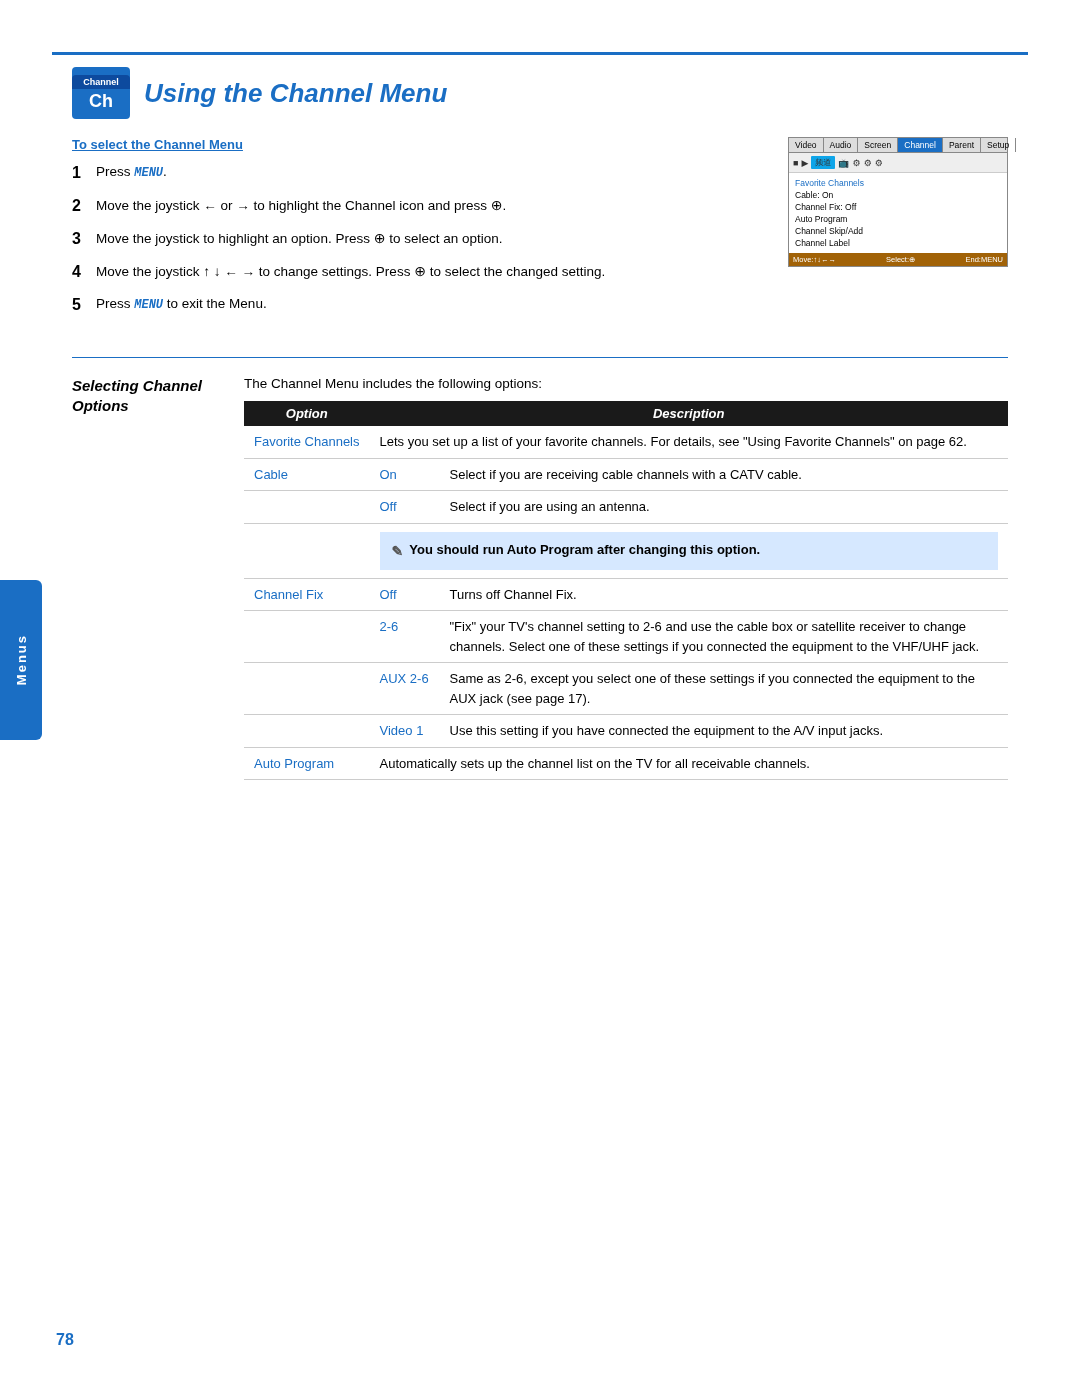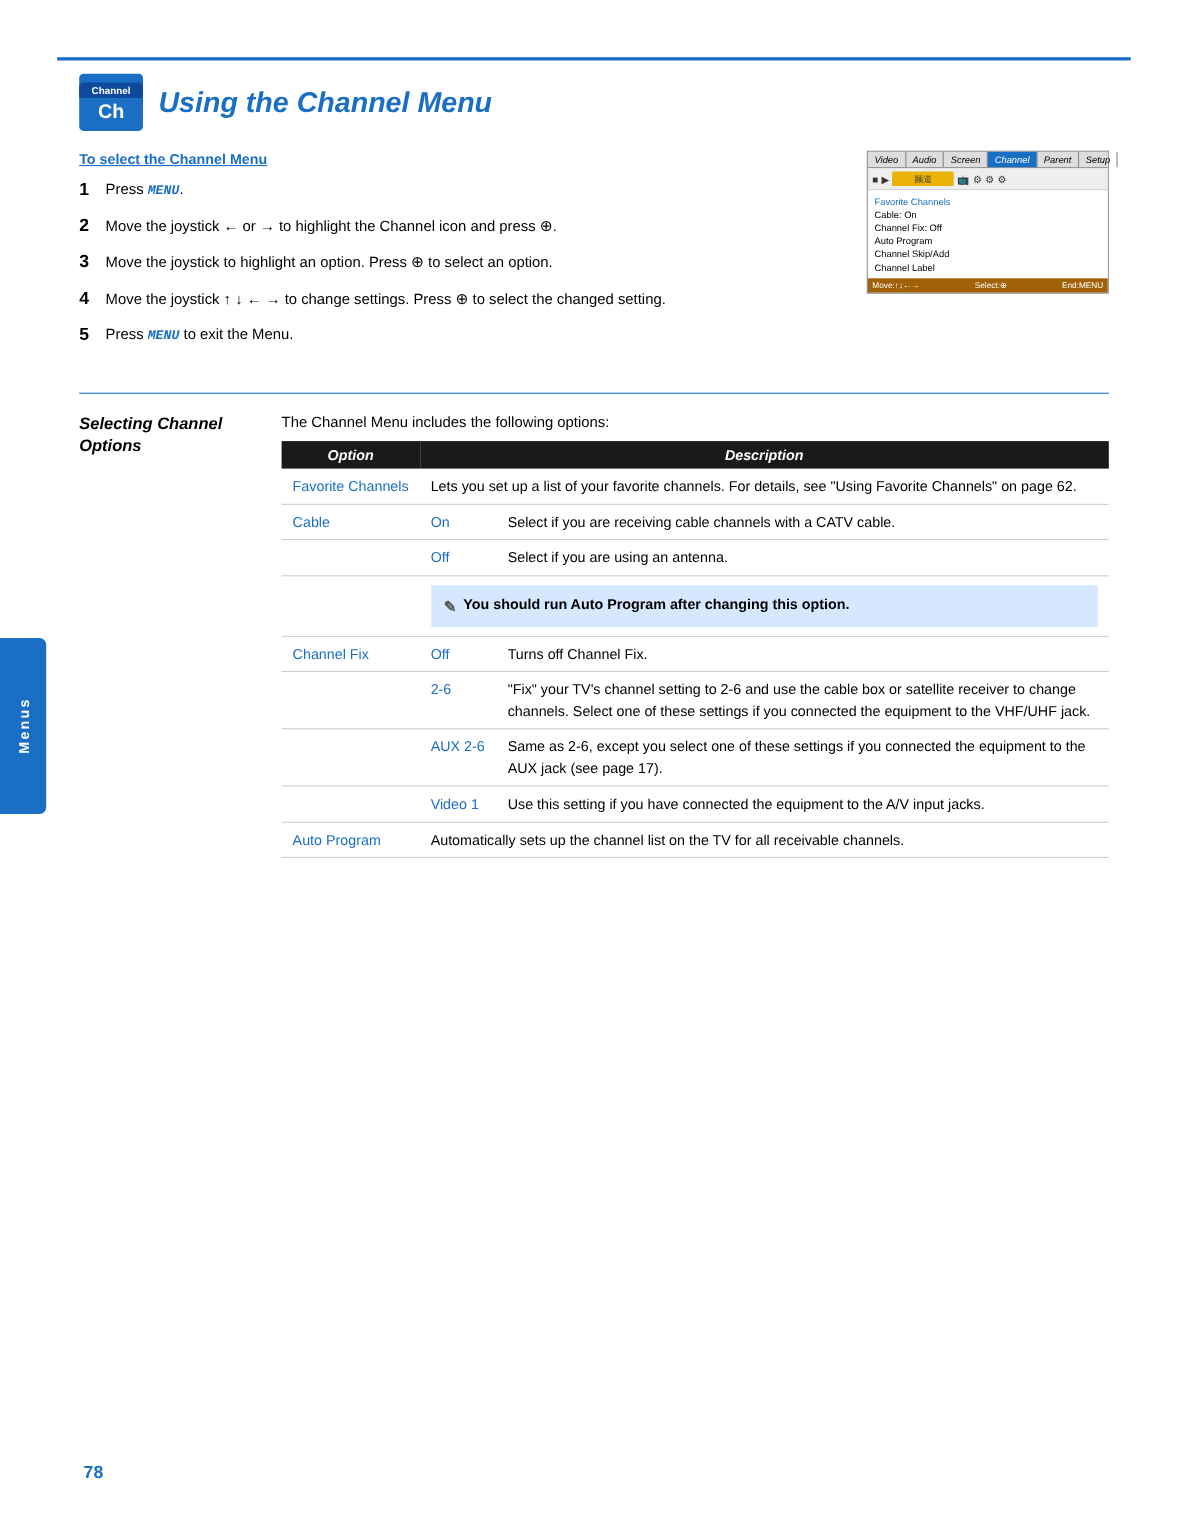--- a/index.html
+++ b/index.html
@@ -162,21 +162,20 @@
     
     .tv-menu {
       border: 1.5px solid #888;
       background: #fff;
       font-size: 9px;
     }
     .tv-menu-tabs {
       display: flex;
       background: #ddd;
       border-bottom: 1px solid #888;
-      font-style: italic;
     }
     .tv-menu-tab {
       padding: 2px 6px;
       font-size: 8.5px;
       border-right: 1px solid #888;
       cursor: default;
     }
     .tv-menu-tab.active {
       background: #1a6ec4;
       color: #fff;
@@ -213,21 +212,21 @@
     
     .divider {
       border: none;
       border-top: 1.5px solid #1a6ec4;
       margin: 8px 0 18px 0;
     }
 
     
     .options-section {
       display: flex;
-      gap: 36px;
+      gap: 24px;
     }
     .options-sidebar {
       width: 148px;
       flex-shrink: 0;
     }
     .options-sidebar-title {
       font-size: 15px;
       font-weight: bold;
       font-style: italic;
       color: #000;
@@ -305,21 +304,21 @@
       font-size: 14px;
       color: #555;
       flex-shrink: 0;
       margin-top: 1px;
     }
 
     
     .page-number {
       position: absolute;
       bottom: 48px;
-      left: 76px;
+      left: 56px;
       font-size: 16px;
       font-weight: bold;
       color: #1a6ec4;
     }
   </style>
 </head>
 <body>
 
 <div class="sidebar">
   <div class="sidebar-tab">
@@ -372,21 +371,21 @@
           <div class="tv-menu-tab">Video</div>
           <div class="tv-menu-tab">Audio</div>
           <div class="tv-menu-tab">Screen</div>
           <div class="tv-menu-tab active">Channel</div>
           <div class="tv-menu-tab">Parent</div>
           <div class="tv-menu-tab">Setup</div>
         </div>
         <div class="tv-menu-icons">
           <span style="font-size:9px; color:#333;">■</span>
           <span style="font-size:9px; color:#333;">▶</span>
-          <span style="font-size:8px; color:#333; background:#eab308; padding:1px 20px; border-radius:1px;">频道</span>
+          <span style="font-size:8px; color:#333; background:#0ea5e9; padding:1px 4px; border-radius:1px;">频道</span>
           <span style="font-size:9px; color:#333;">📺</span>
           <span style="font-size:9px; color:#333;">⚙</span>
           <span style="font-size:9px; color:#333;">⚙</span>
           <span style="font-size:9px; color:#333;">⚙</span>
         </div>
         <div class="tv-menu-items">
           <div class="tv-menu-item blue-item">Favorite Channels</div>
           <div class="tv-menu-item">Cable: On</div>
           <div class="tv-menu-item">Channel Fix: Off</div>
           <div class="tv-menu-item">Auto Program</div>

